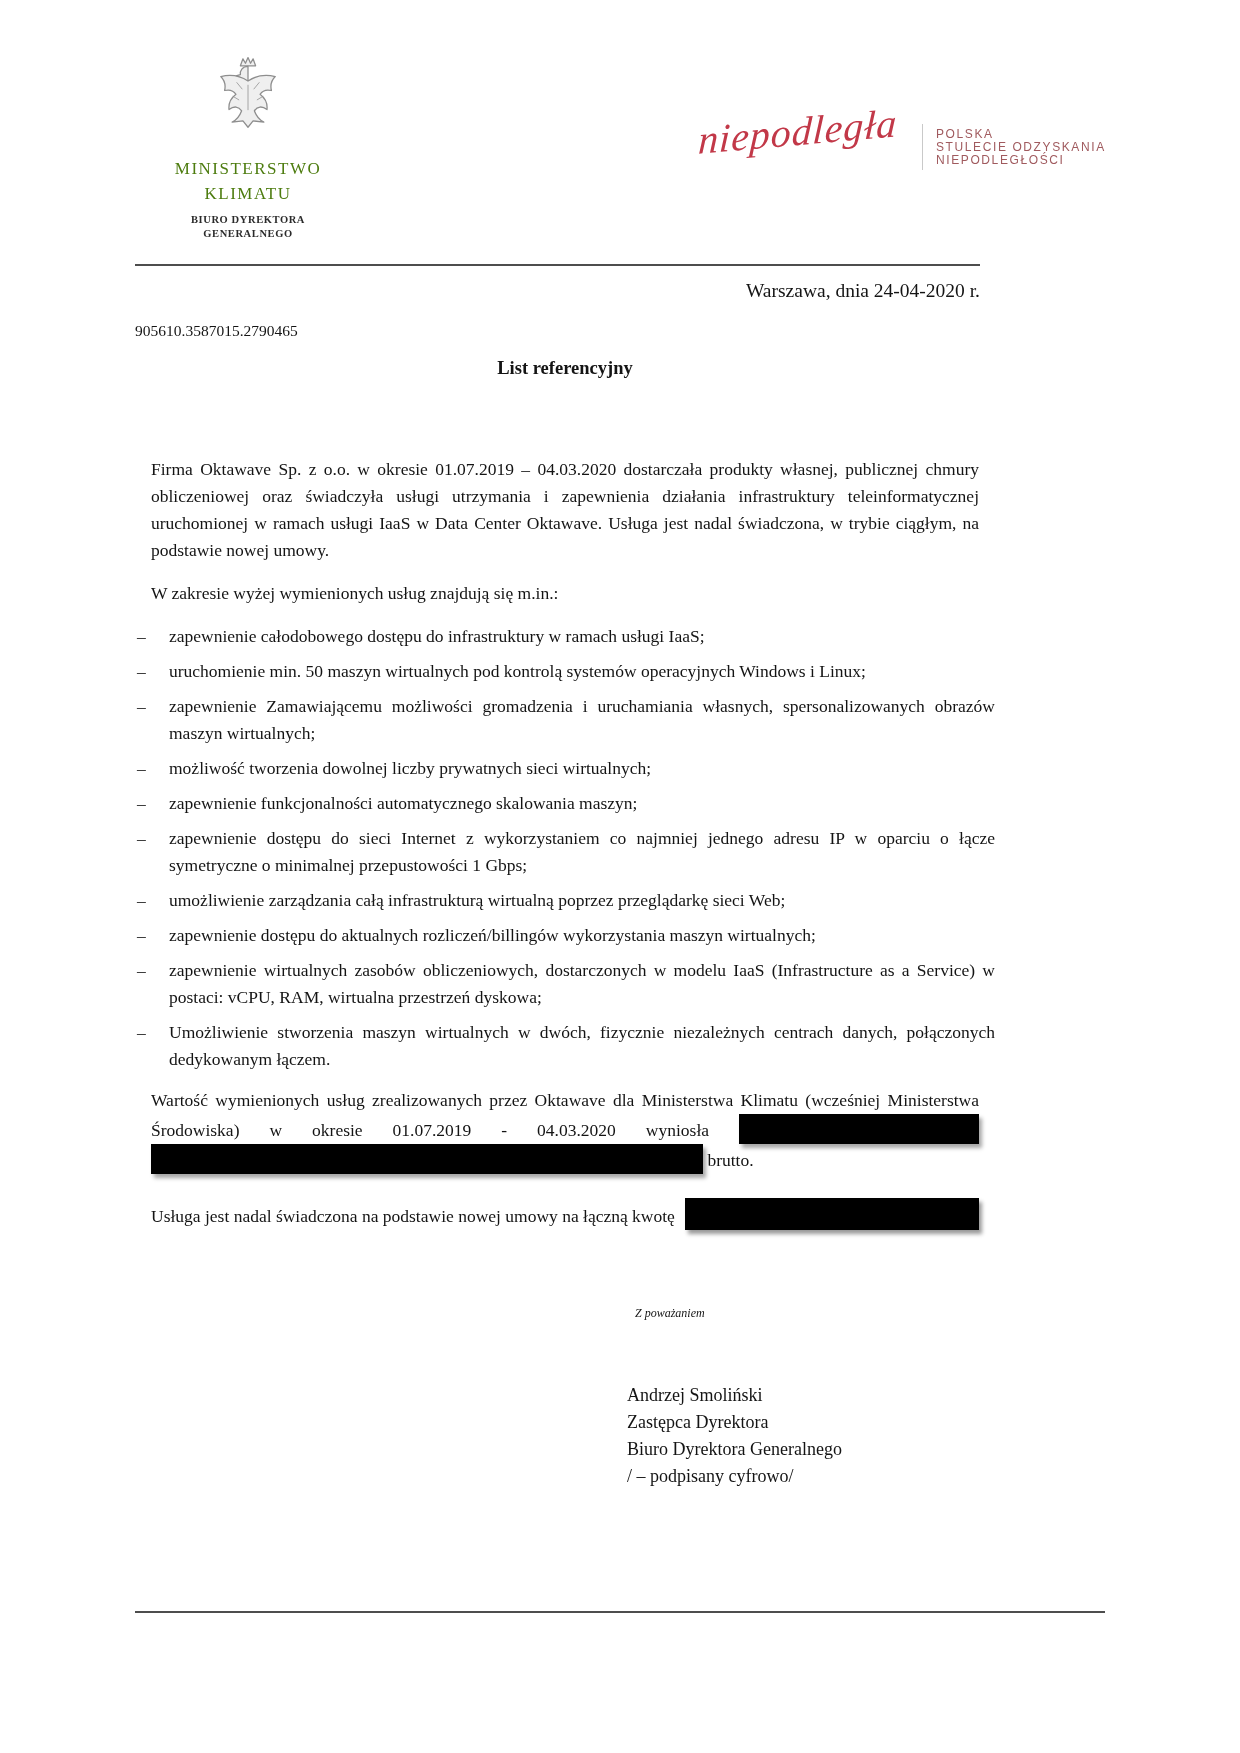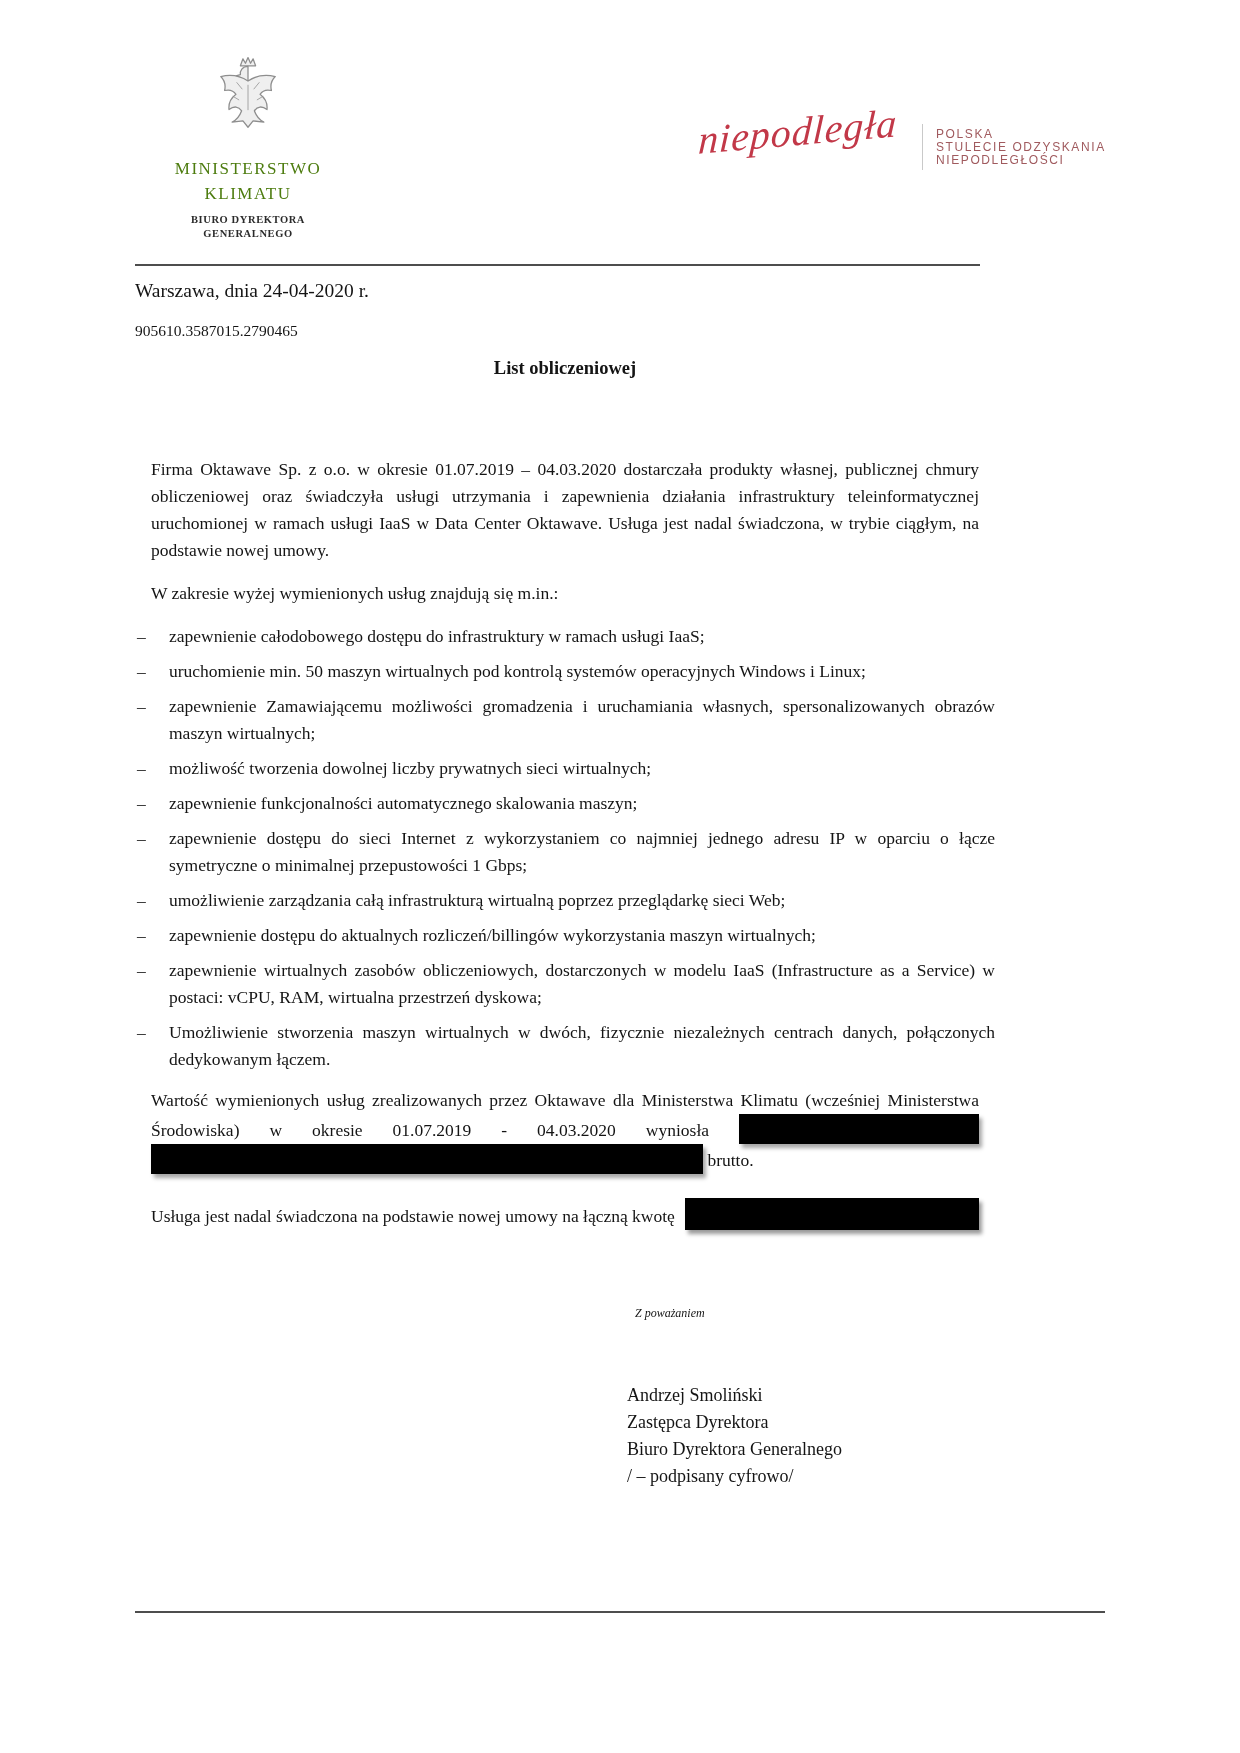--- a/index.html
+++ b/index.html
@@ -38,21 +38,21 @@
   .niep-caption {
     position: absolute; left: 246px; top: 28px;
     font-family: "Liberation Sans", sans-serif;
     font-size: 12px; font-weight: normal;
     letter-spacing: 1.6px; line-height: 13px;
     color: #a05a5e; white-space: nowrap;
   }
 
   .rule-top { position:absolute; left:135px; top:264px; width:845px; height:2px; background:#4d4d4d; }
 
-  .place-date { position:absolute; left:135px; top:280px; width:845px; font-size:19.5px; }
+  .place-date { position:absolute; left:135px; top:280px; width:845px; text-align:right; font-size:19.5px; }
   .ref-number { position:absolute; left:135px; top:322px; font-size:15.5px; }
   .doc-title  { position:absolute; left:135px; top:358px; width:860px; text-align:center; font-size:18.5px; font-weight:bold; }
 
   
   .content { position:absolute; left:135px; top:440px; width:860px; font-size:17.5px; line-height:27px; }
   .content p { margin:16px; text-align: justify; }
   .p-intro { margin-top:14px !important; }
   ul.services { list-style:none; margin:12px 0 0 0; padding:0; }
   ul.services li { position:relative; padding-left:34px; text-align:justify; margin-bottom:8px; }
   ul.services li .dash { position:absolute; left:2px; top:0; }
@@ -115,21 +115,21 @@
       <div>POLSKA</div>
       <div>STULECIE ODZYSKANIA</div>
       <div>NIEPODLEGŁOŚCI</div>
     </div>
   </div>
 
   <div class="rule-top"></div>
 
   <div class="place-date">Warszawa, dnia 24-04-2020 r.</div>
   <div class="ref-number">905610.3587015.2790465</div>
-  <div class="doc-title">List obliczeniowej</div>
+  <div class="doc-title">List referencyjny</div>
 
   <div class="content">
     <p>Firma Oktawave Sp. z o.o. w okresie 01.07.2019 – 04.03.2020 dostarczała produkty własnej, publicznej chmury obliczeniowej oraz świadczyła usługi utrzymania i zapewnienia działania infrastruktury teleinformatycznej uruchomionej w ramach usługi IaaS w Data Center Oktawave. Usługa jest nadal świadczona, w trybie ciągłym, na podstawie nowej umowy.</p>
     <p class="p-intro">W zakresie wyżej wymienionych usług znajdują się m.in.:</p>
 
     <ul class="services">
         <li>
         <span class="dash">–</span>
         <span>zapewnienie całodobowego dostępu do infrastruktury w ramach usługi IaaS;</span>
       </li>

